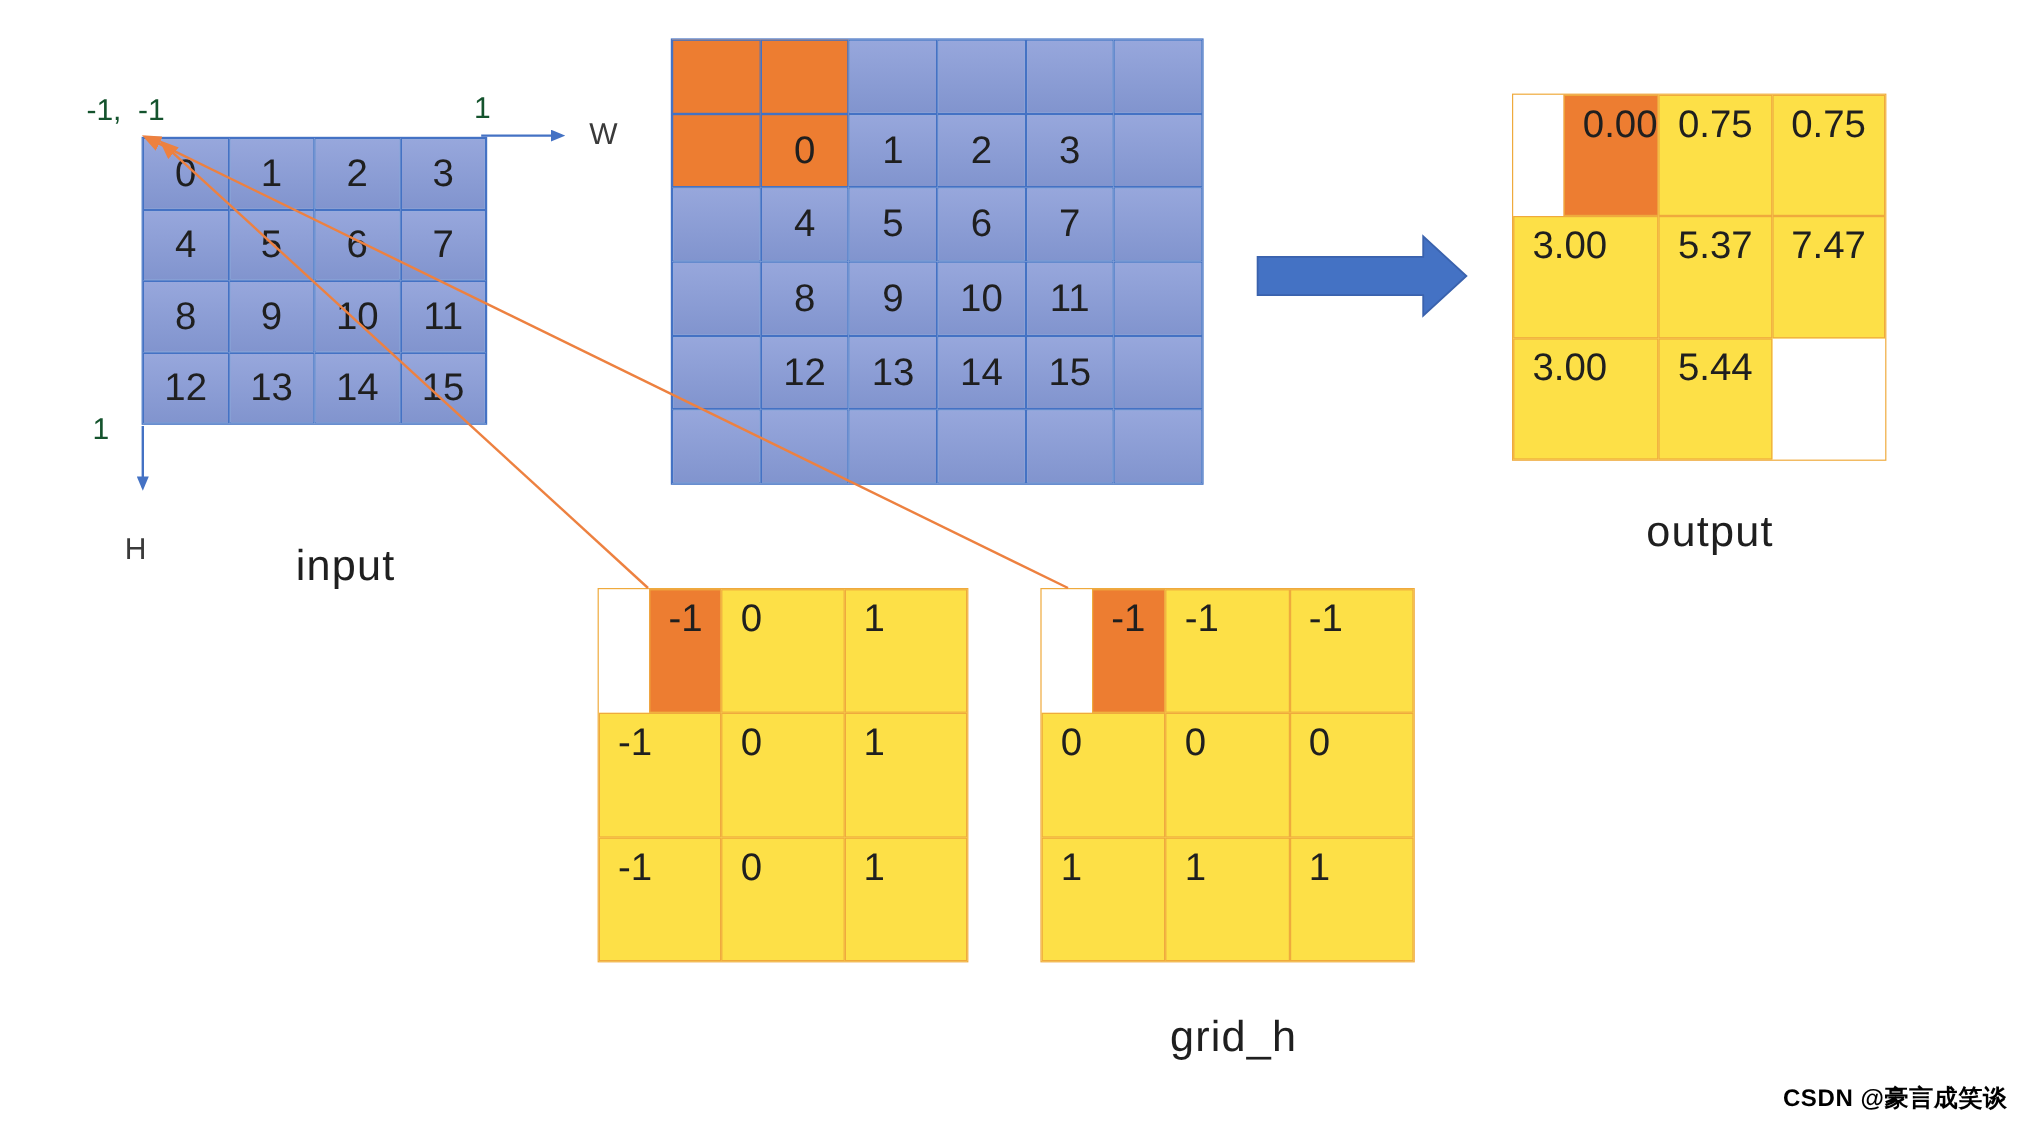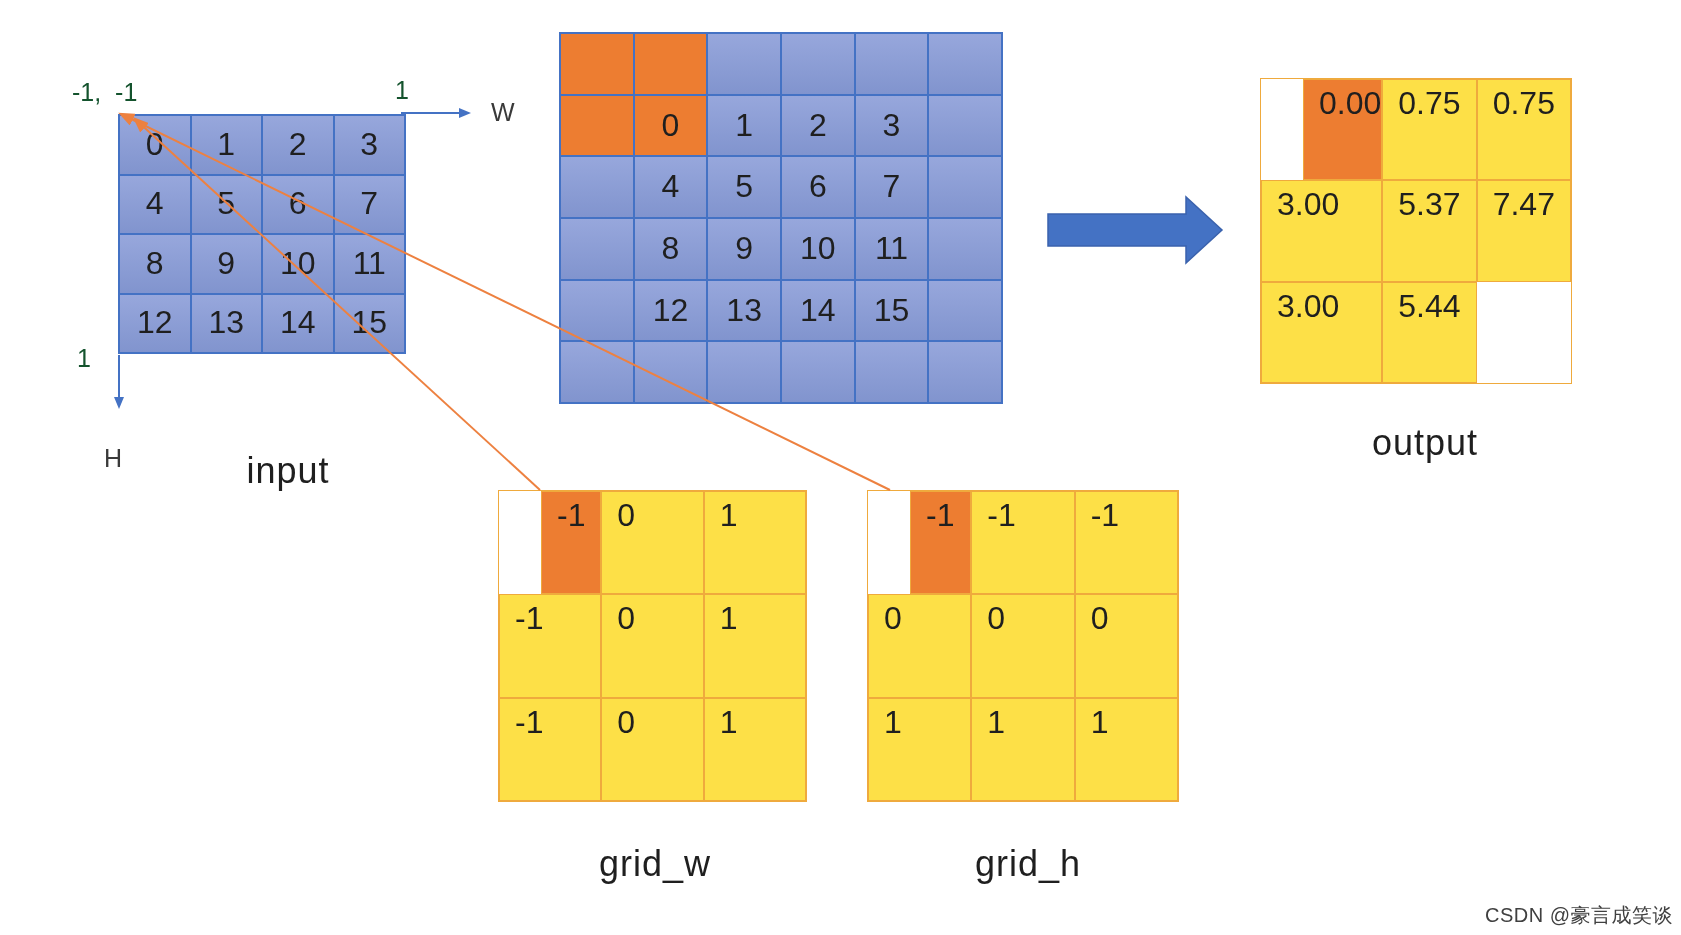--- a/index.html
+++ b/index.html
@@ -61,22 +61,23 @@
     position:absolute;
     font-size:25px;
     color:#14532d;
     white-space:pre;
   }
   #watermark{
     position:absolute;
     right:8px;
     top:902px;
     font-size:20px;
-    color:#404040;
+    color:#000000;
     letter-spacing:0.5px;
+    font-weight:bold;
   }
   
   #overlay{
     position:absolute;
     left:0;top:0;
     pointer-events:none;
   }
 </style>
 </head>
 <body>
@@ -171,21 +172,20 @@
       <div class="cell">0</div>
       <div class="cell">0</div>
       <div class="cell">0</div>
       <div class="cell">1</div>
       <div class="cell">1</div>
       <div class="cell">1</div>
     </div>
 
   <div class="fig-label" style="left:178px; top:420px;margin-top:30px;">input</div>
   <div class="fig-label" style="left:1315px; top:422px;">output</div>
-  <div class="fig-label" style="left:545px; top:843px;">grid_w</div>
   <div class="fig-label" style="left:918px; top:843px;">grid_h</div>
 
   <div class="axis-label" style="left:72px; top:78px;">-1,  -1</div>
   <div class="axis-label" style="left:395px; top:76px;">1</div>
   <div class="axis-label" style="left:77px; top:344px;">1</div>
   <div class="axis-label" style="left:491px; top:98px; color:#3a3a3a;">W</div>
   <div class="axis-label" style="left:104px; top:444px; color:#3a3a3a;">H</div>
 
   <svg id="overlay" width="1681" height="935" viewBox="0 0 1681 935">
     <defs>

